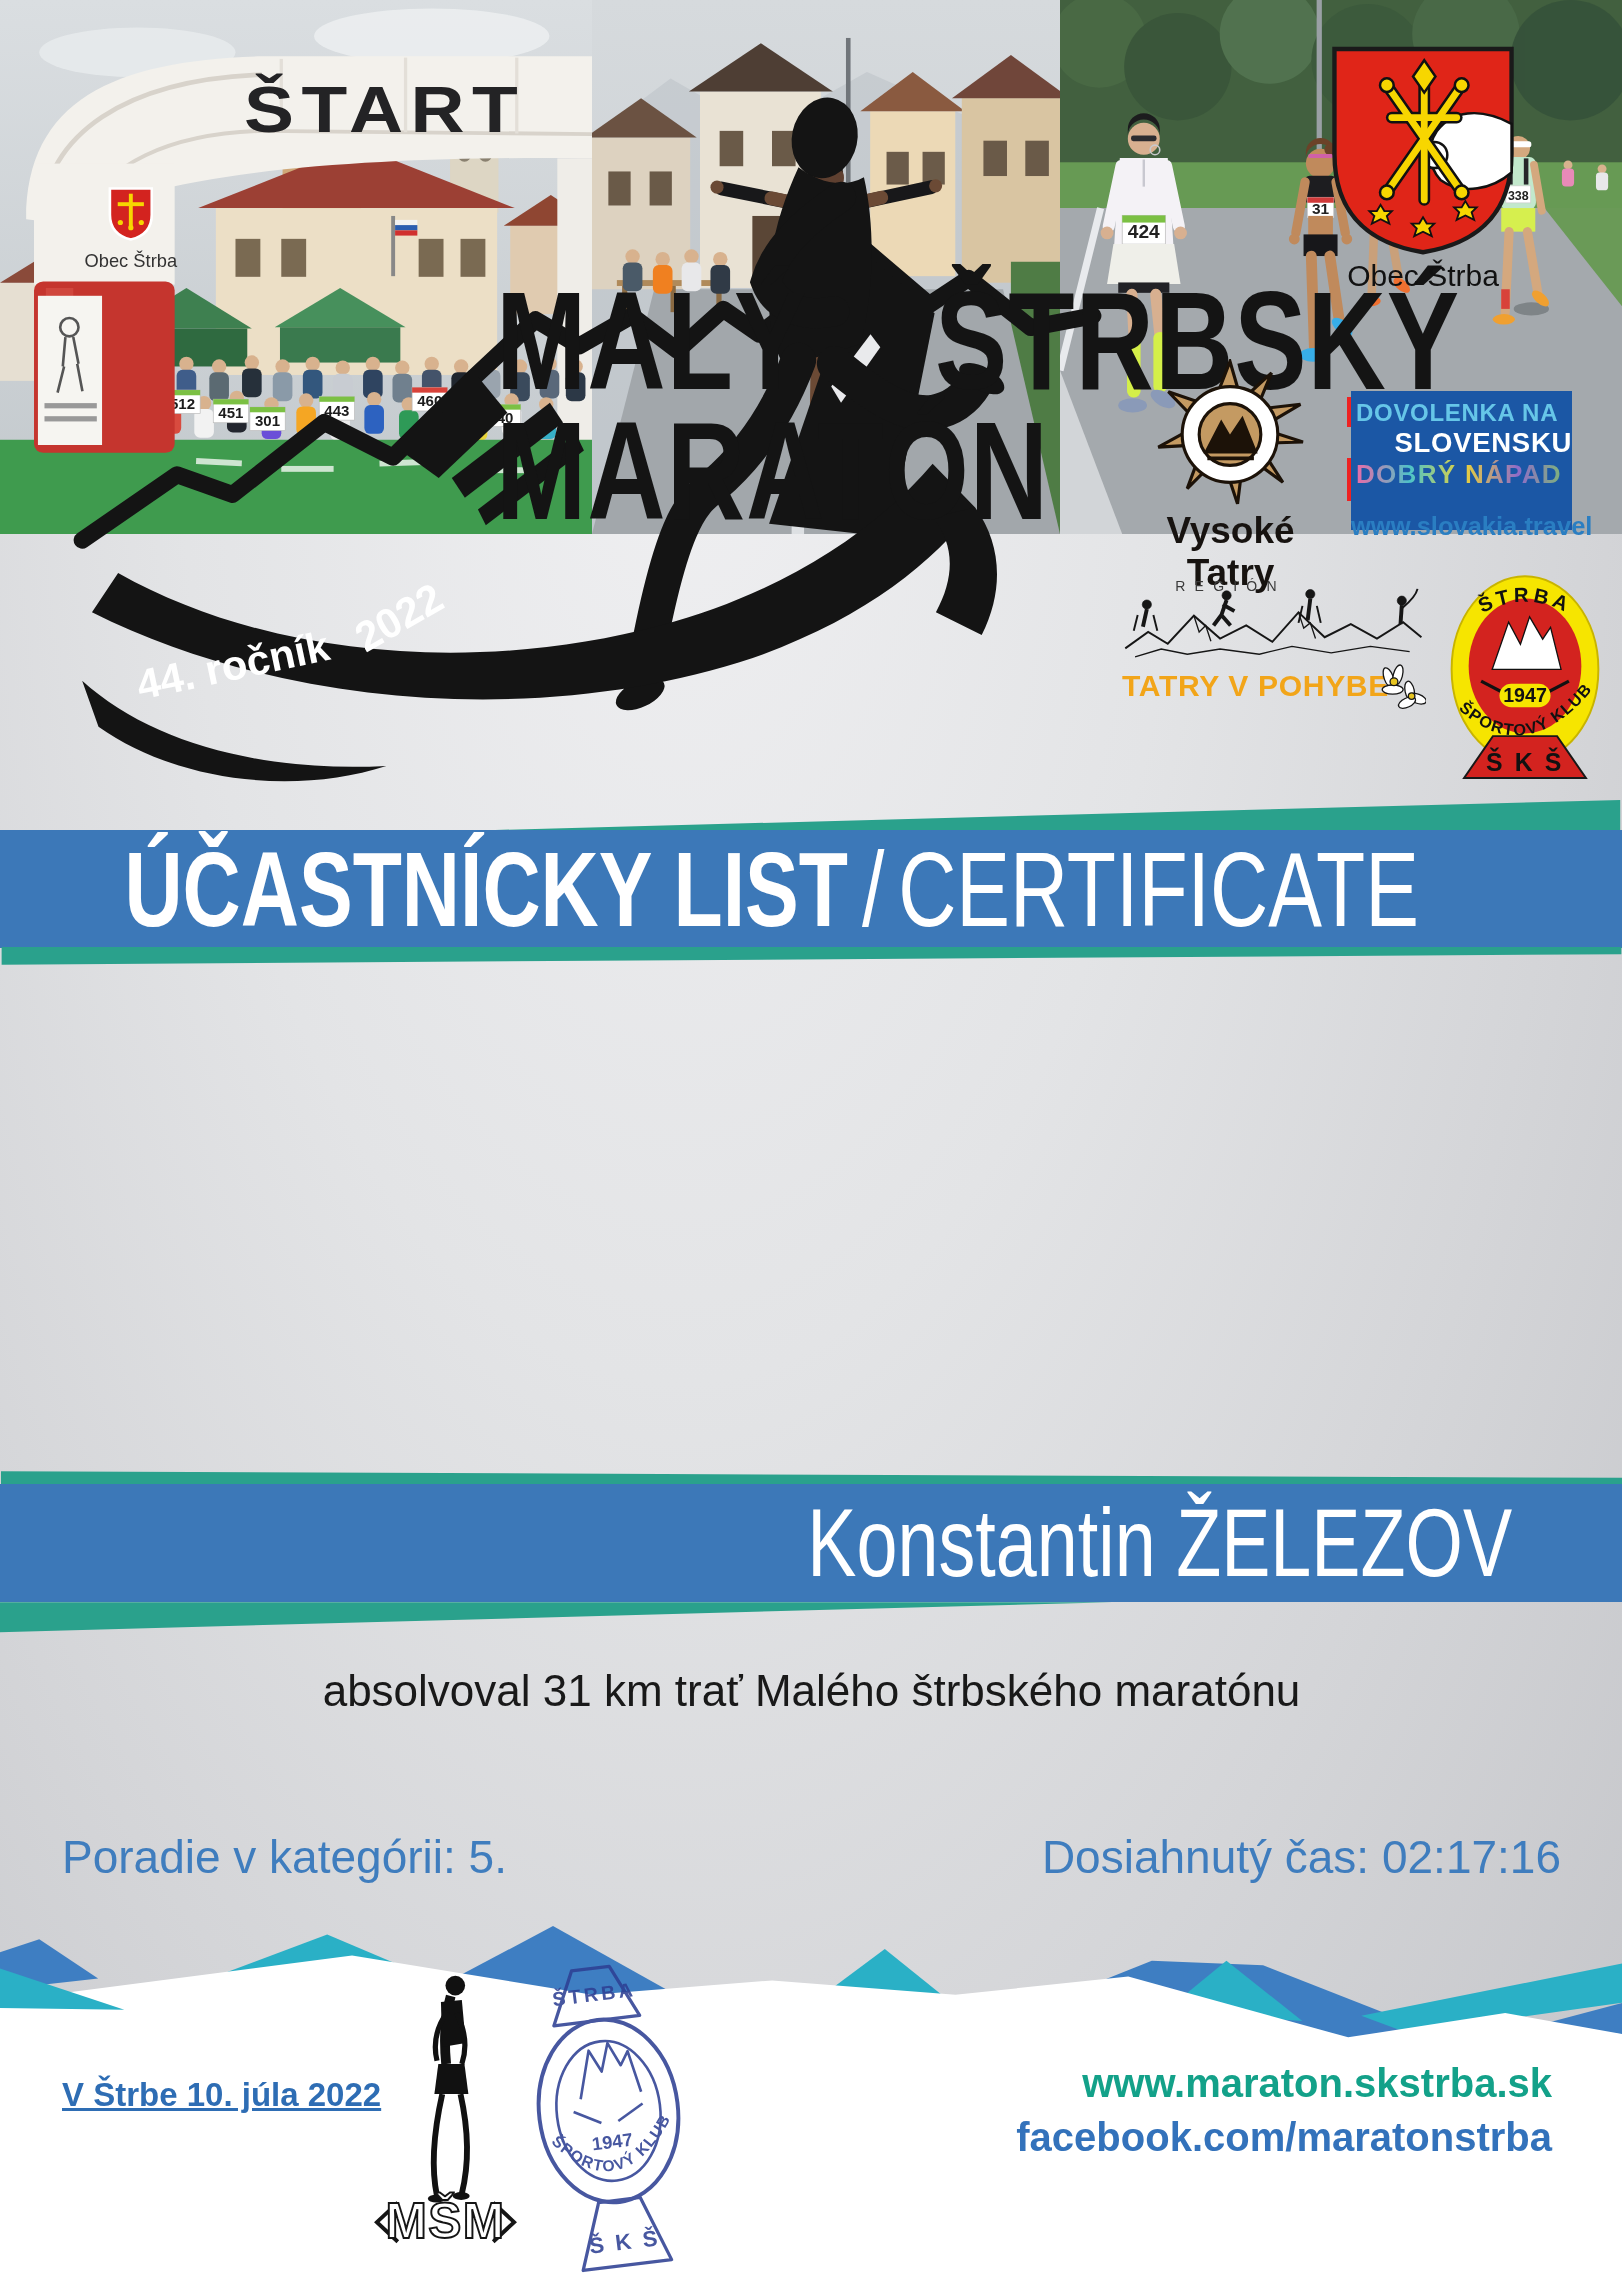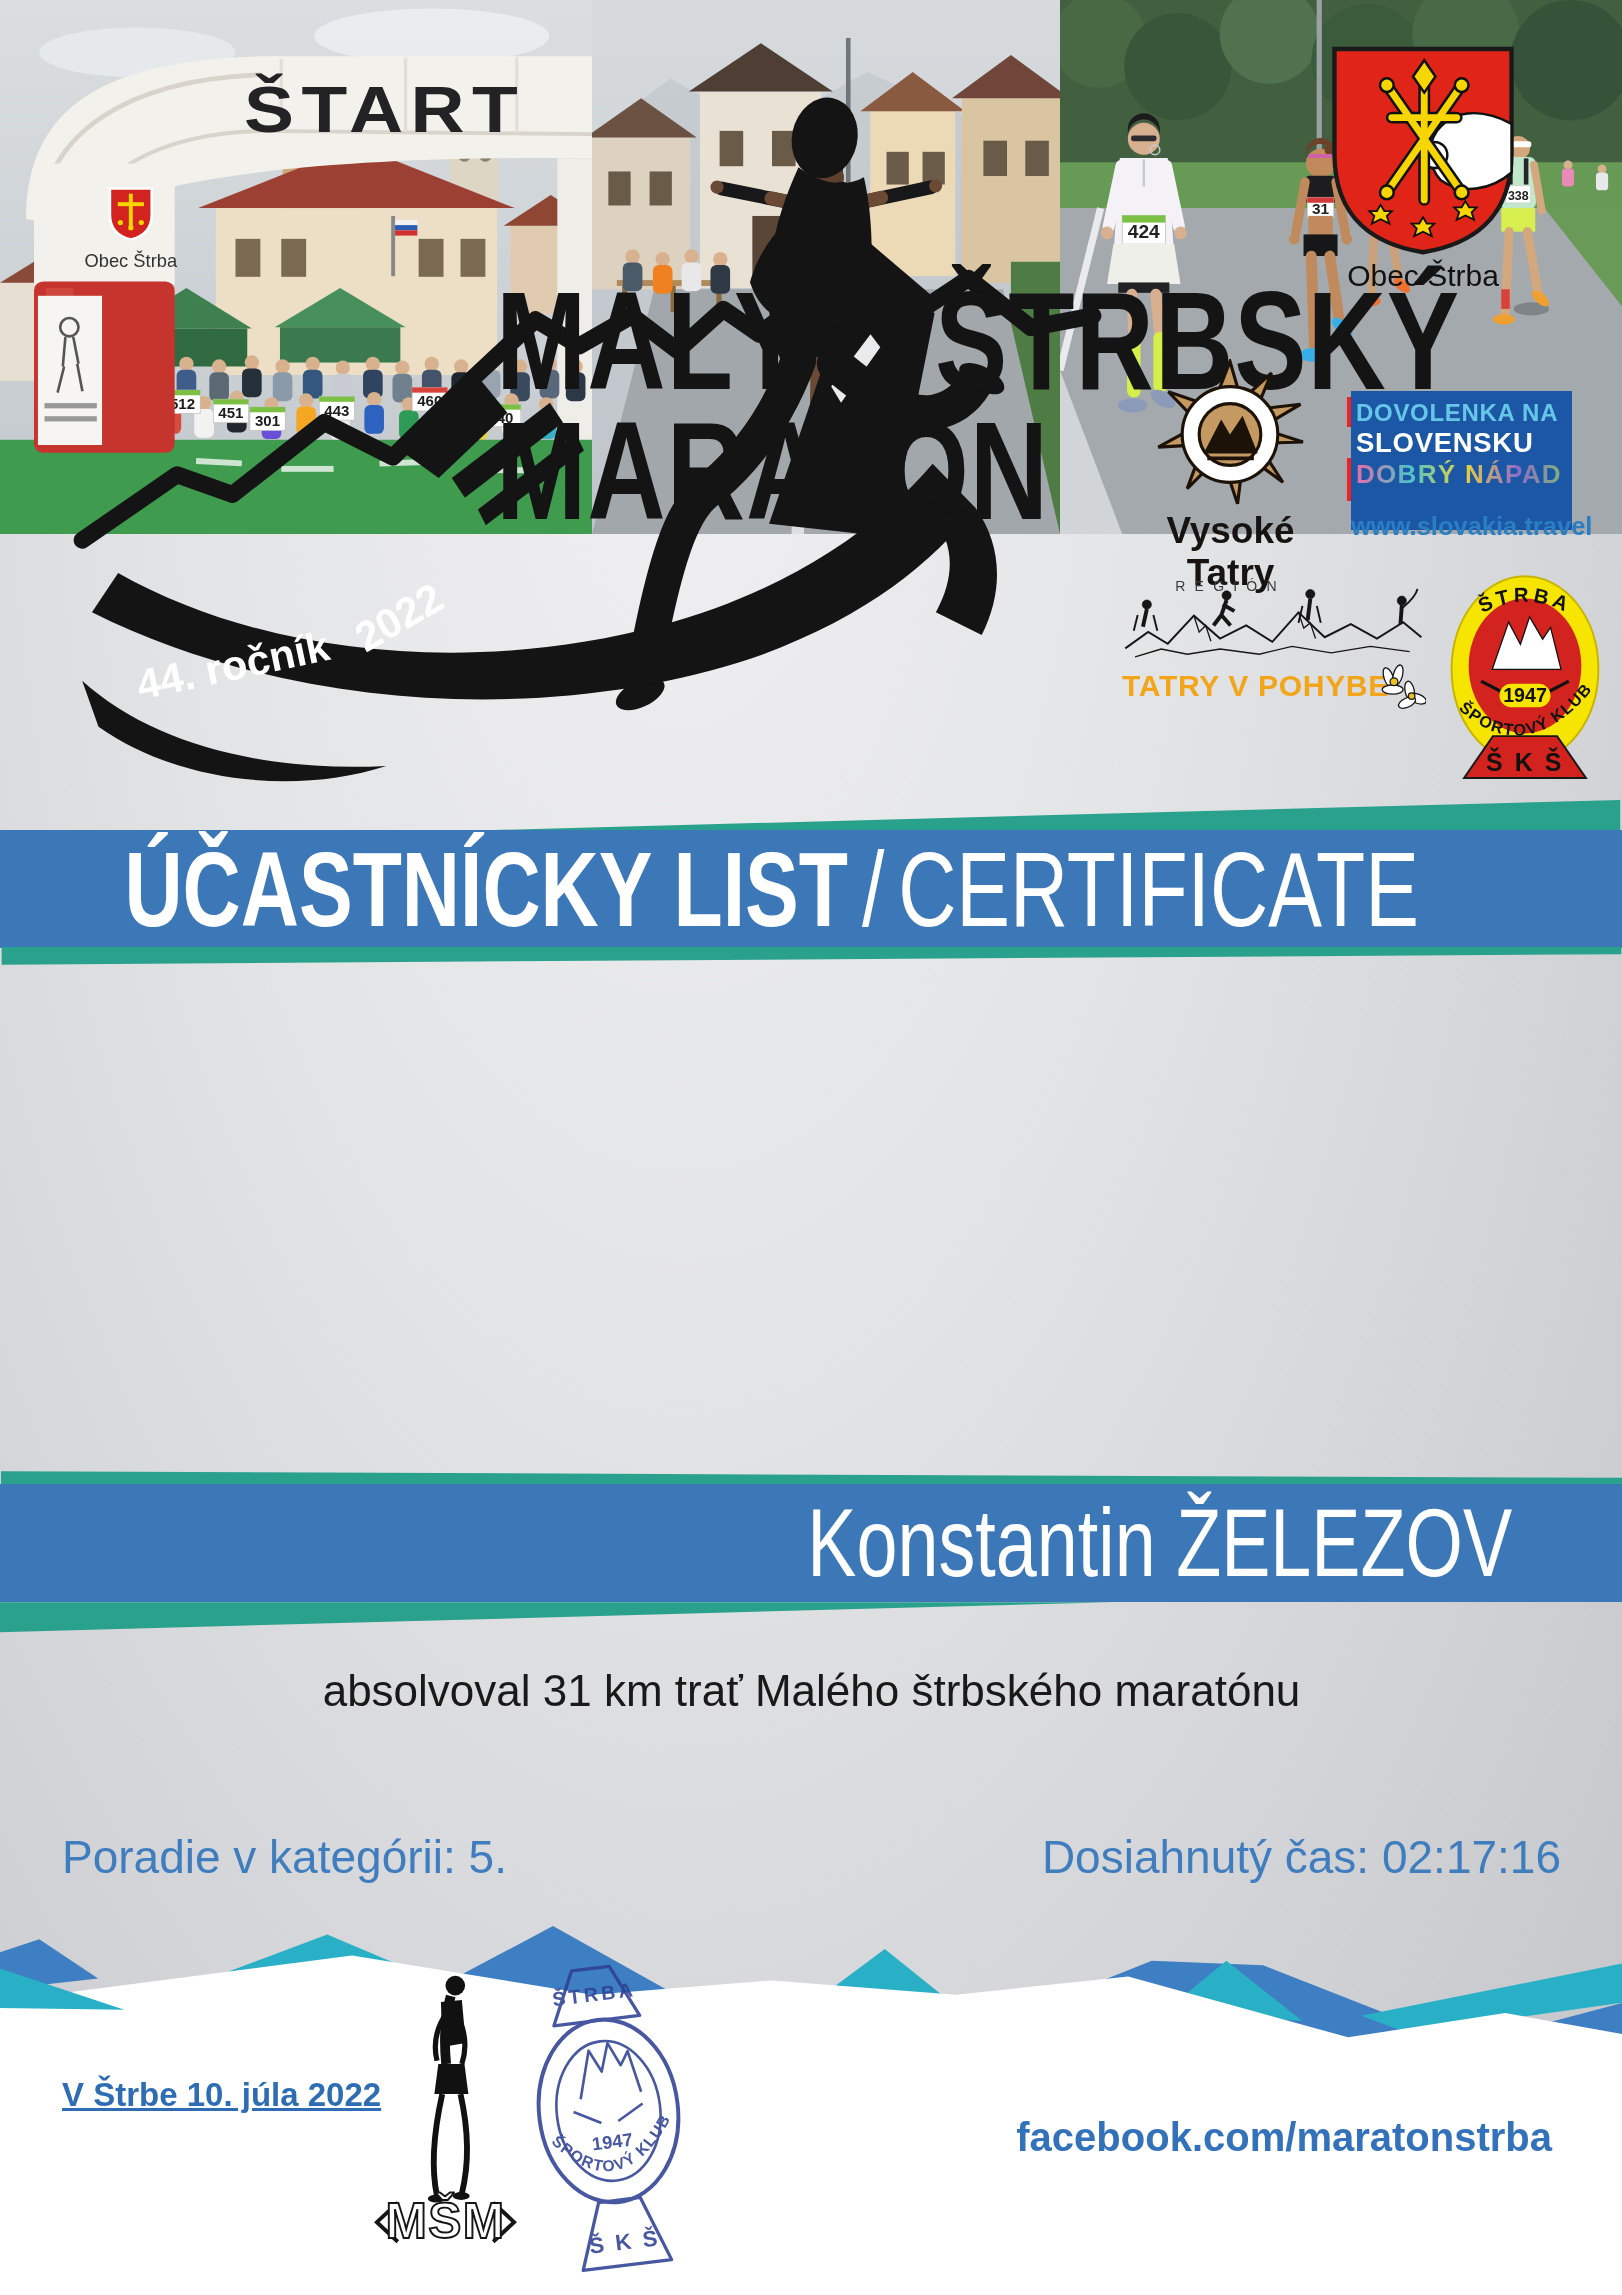--- a/index.html
+++ b/index.html
@@ -14,21 +14,21 @@
   .hero-title{left:496px;top:276px;font-size:139px;line-height:130px;font-weight:bold;color:#141414;letter-spacing:1.3px;}
 
   
   .obec-label{left:1315px;top:259px;width:216px;text-align:center;font-size:30px;color:#111;}
   .vt-name{left:1129px;top:510px;width:203px;text-align:center;font-size:37px;font-weight:bold;color:#171310;}
   .vt-region{left:1129px;top:578px;width:203px;text-align:center;font-size:14px;letter-spacing:9.2px;color:#3a3a3a;}
   .dovo-box{left:1351px;top:391px;width:221px;height:139px;background:#1b57a5;padding-left:5px;box-sizing:border-box;}
   .dovo-red1{left:1347px;top:397px;width:5.9px;height:30px;background:#e22;}
   .dovo-red2{left:1347px;top:458px;width:5.9px;height:43px;background:#e22;}
   .dovo-l1{font-size:24px;font-weight:bold;color:#66c6e8;margin-top:7.9px;letter-spacing:0.7px;}
-  .dovo-l2{font-size:27.5px;font-weight:bold;color:#ffffff;letter-spacing:0.7px;}
+  .dovo-l2{font-size:27.5px;font-weight:bold;color:#ffffff;letter-spacing:0.7px;text-align:right;}
   .dovo-l3{font-size:26px;font-weight:bold;letter-spacing:1.3px;
            background:linear-gradient(90deg,#e86ba8 0%,#4ec3c8 25%,#e8d23c 50%,#8f6bc8 75%,#7ac36a 100%);
            -webkit-background-clip:text;background-clip:text;color:transparent;}
   .dovo-url{left:1351px;top:512px;width:222px;font-size:25.5px;font-weight:bold;color:#2a7ec2;}
 
   
   .band{left:0;width:1623px;background:#3c78b8;display:flex;align-items:center;justify-content:flex-end;color:#fff;}
   .cert-band{top:830px;height:118px;}
   .cert-bold{font-weight:bold;font-size:106px;}
   .cert-light{font-weight:normal;font-size:106px;}
@@ -647,16 +647,17 @@
         <text x="135" y="66" font-size="30" font-weight="bold" text-anchor="middle" letter-spacing="5">ŠTRBA</text>
         <text x="135" y="292" font-size="28" font-weight="bold" text-anchor="middle">1947</text>
         <text font-size="24" font-weight="bold" letter-spacing="2">
           <textPath href="#stamp-arc" startOffset="50%" text-anchor="middle">ŠPORTOVÝ KLUB</textPath>
         </text>
         <text x="135" y="448" font-size="34" font-weight="bold" text-anchor="middle" letter-spacing="4">Š K Š</text>
       </g>
     </g>
   </svg>
 
+  <div class="abs site">www.maraton.skstrba.sk</div>
   <div class="abs fb">facebook.com/maratonstrba</div>
 
 </div>
 
 
 </body></html>

